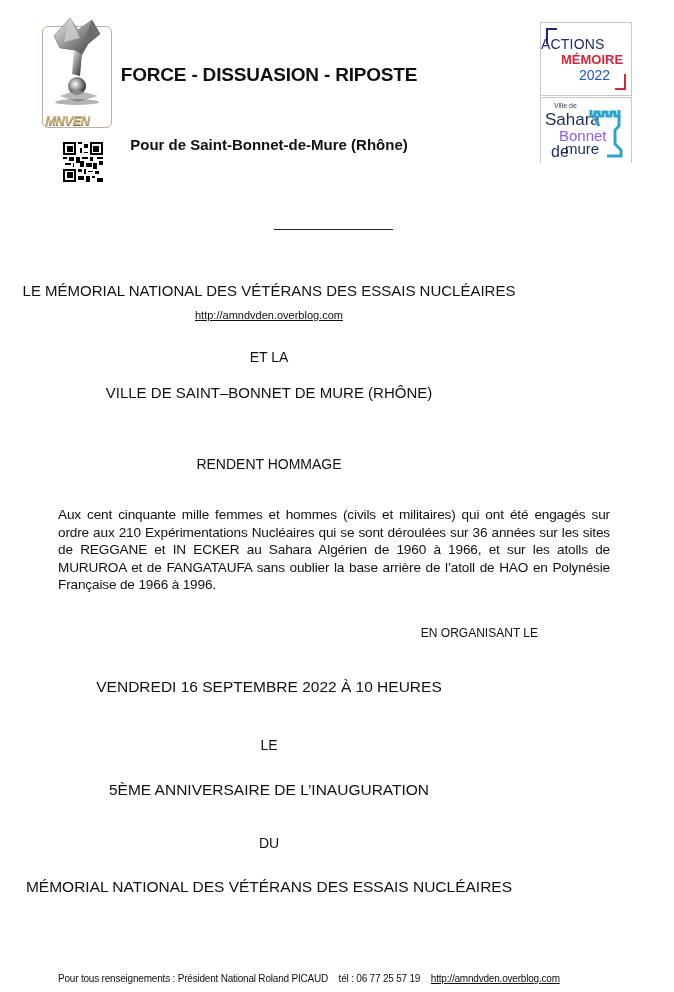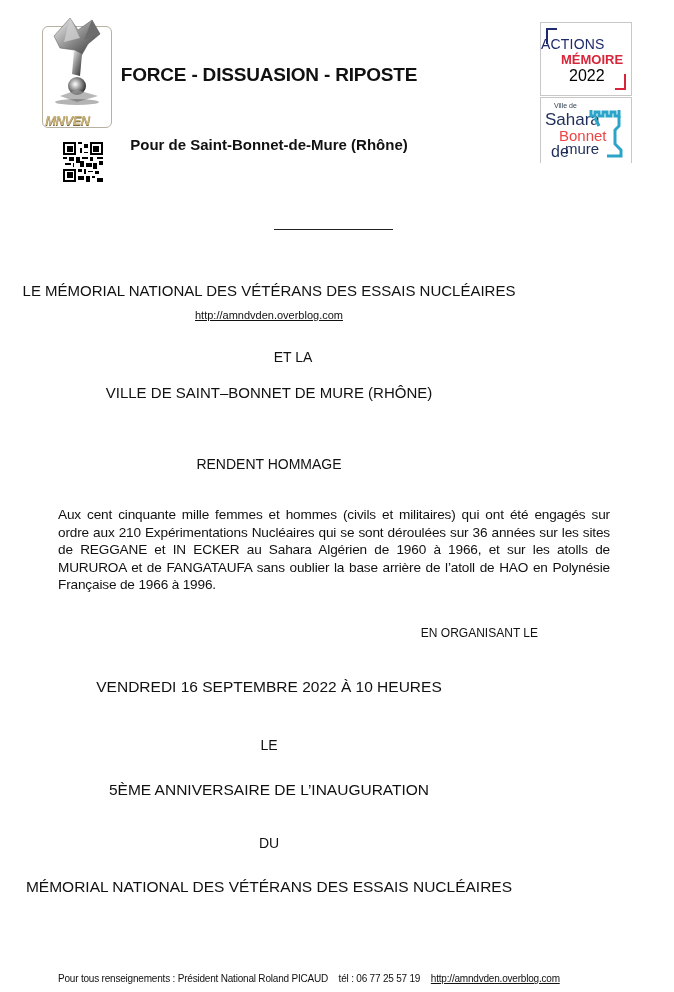--- a/index.html
+++ b/index.html
@@ -14,39 +14,39 @@
   #logo-text { position:absolute; left:4px; top:99px; width:47px; text-align:center; font-style:italic; font-weight:bold; font-size:13px; color:#c9b27a; letter-spacing:-0.5px; text-shadow:0 1px 0 #7a6a40; }
 
   #qr { left:63px; top:140px; width:40px; height:44px; }
 
   
   #logo-actions { left:540px; top:22px; width:90px; height:72px; border:1px solid #c8c8c8; background:#fff; }
   #act-corner-tl { position:absolute; left:5px; top:5px; width:9px; height:14px; border-left:2px solid #1f2a6d; border-top:2px solid #1f2a6d; }
   #act-corner-br { position:absolute; right:5px; bottom:5px; width:9px; height:14px; border-right:2px solid #d8253a; border-bottom:2px solid #d8253a; }
   #act-l1 { position:absolute; left:0; top:13px; font-size:14px; color:#1f2a6d; letter-spacing:0.2px; }
   #act-l2 { position:absolute; left:20px; top:29px; font-size:13px; font-weight:bold; color:#d8253a; }
-  #act-l3 { position:absolute; left:28px; top:44px; font-size:16px; color:#000000; }
+  #act-l3 { position:absolute; left:38px; top:44px; font-size:14px; color:#1d4ed8; }
 
   #logo-sbm { left:540px; top:97px; width:90px; height:65px; border:1px solid #c8c8c8; border-bottom:none; background:#fff; }
   #sbm-ville { position:absolute; left:13px; top:4px; font-size:7px; color:#2c3e50; }
   #sbm-saint { position:absolute; left:4px; top:12px; font-size:17px; color:#1e2d5a; }
-  #sbm-bonnet { position:absolute; left:18px; top:29px; font-size:15px; color:#ef4444; }
+  #sbm-bonnet { position:absolute; left:18px; top:29px; font-size:15px; color:#8b5cf6; }
   #sbm-de { position:absolute; left:10px; top:45px; font-size:16px; color:#1e2d5a; }
   #sbm-mure { position:absolute; left:24px; top:42px; font-size:15px; color:#1e2d5a; }
   #sbm-tower { position:absolute; left:46px; top:8px; width:40px; height:52px; }
 
   
   #title { top:64px; font-size:19px; font-weight:bold; letter-spacing:-0.2px; }
   #subtitle { top:136px; font-size:15px; font-weight:bold; }
   #divider { left:274px; top:229px; width:119px; height:0; border-top:1.5px solid #222; }
 
   .h1 { font-size:15px; }
   #memorial-title { top:282px; }
   #memorial-link { top:309px; font-size:11px; color:#111; text-decoration:underline; }
-  #et-la { top:349px; font-size:14px;padding-left:24px; }
+  #et-la { top:349px; font-size:14px; }
   #ville-title { top:384px; font-size:15px; }
   #rendent { top:456px; font-size:14px; }
   #paragraph { left:58px; top:486px; width:552px; font-size:13.6px; line-height:17.5px; text-align:justify; font-family:"Liberation Sans", sans-serif; letter-spacing:-0.15px;margin-top:20px; }
   #organisant { top:626px; font-size:12px;text-align:right; }
   #date-line { top:678px; font-size:15.5px; }
   #le { top:737px; font-size:14px; }
   #anniversaire { top:781px; font-size:15.5px; }
   #du { top:835px; font-size:14px; }
   #memorial-final { top:878px; font-size:15.5px; }
 

